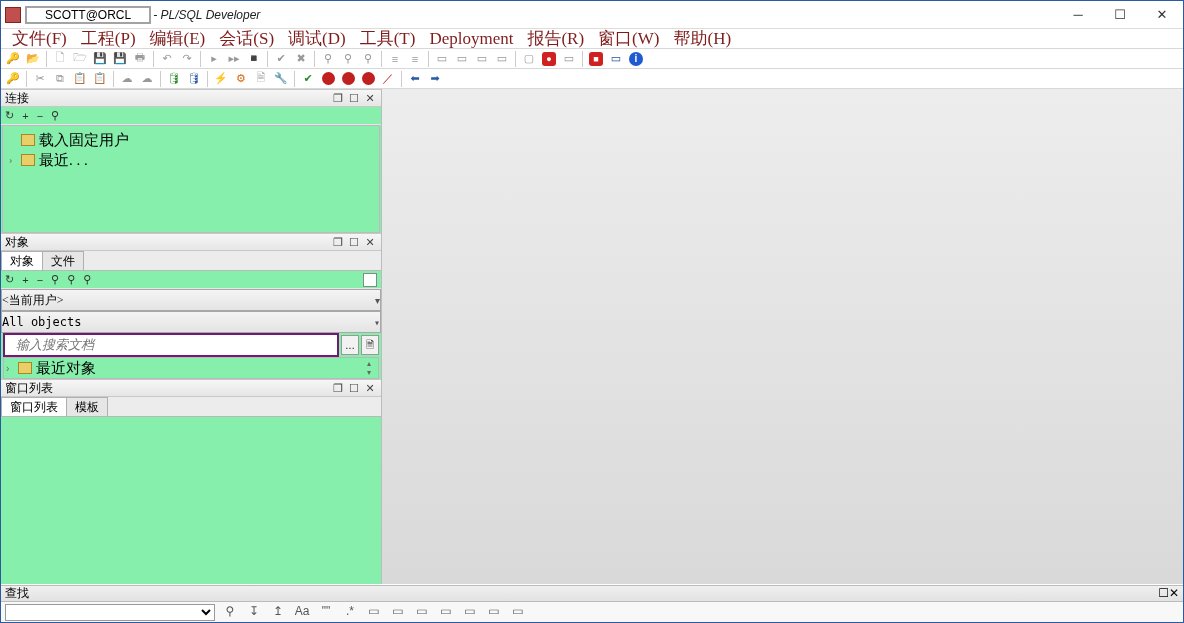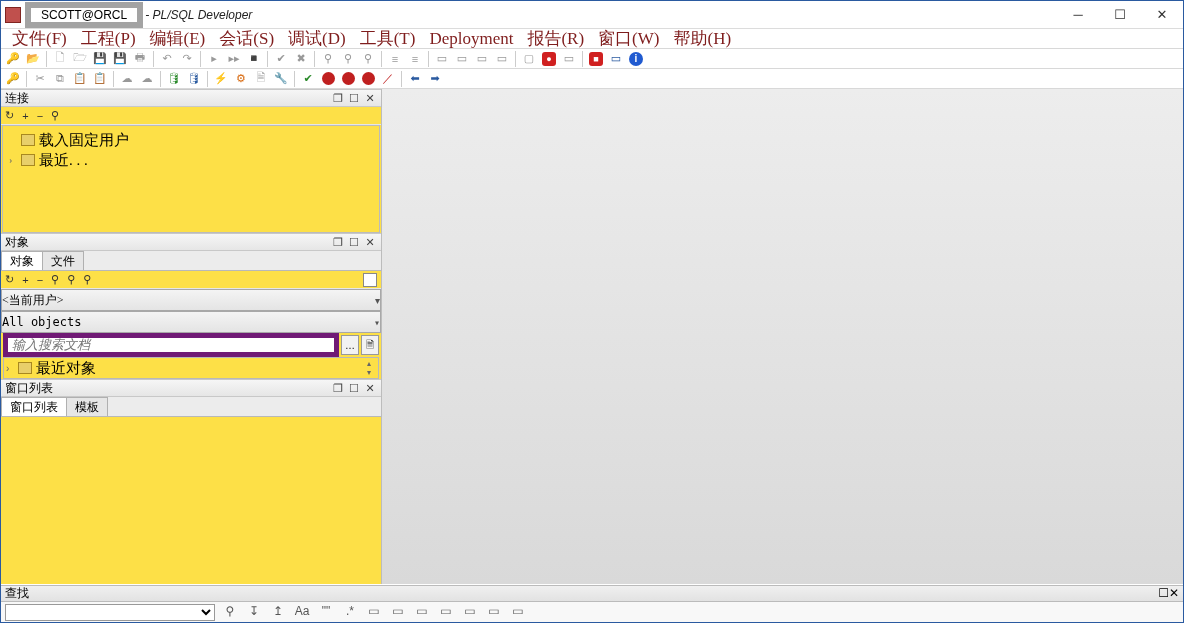--- a/index.html
+++ b/index.html
@@ -13,21 +13,21 @@
     border: 1px solid #2a5aa0;
     position: relative;
   }
   
   .titlebar {
     height: 28px; display:flex; align-items:center;
     background:#fff; border-bottom:1px solid #dcdcdc;
     padding-left:4px;
   }
   .app-icon { width:16px; height:16px; background:#c0504d; border:1px solid #802420; margin-right:4px; }
-  .title-highlight { border:6px solid #a3a3a3; padding:0 10px; color:#000;text-align:right; }
+  .title-highlight { border:2px solid #a3a3a3; padding:0 18px; color:#000;text-align:right; }
   .title-rest { margin-left:2px; color:#222;font-style:italic; }
   .win-controls { margin-left:auto; display:flex; }
   .win-btn { width:42px; height:24px; display:flex; align-items:center; justify-content:center; font-size:13px; color:#333; }
   
   .menubar {
     height:20px; display:flex; align-items:center; padding:0 4px;
     border-bottom:1px solid #d8d8d8;
   }
   .menubar span { padding:0 7px; font-family:"SimSun"; font-size:17px; color:#7f1d1d; }
   
@@ -43,21 +43,21 @@
   .ic-green  { color:#2a8a2a; }
   .ic-blue   { color:#2a5aa0; }
   .ic-red    { color:#c02020; }
   .ic-gray   { color:#999; }
   .ic-orange { color:#d86a10; }
   .ic-info   { width:14px;height:14px;border-radius:50%;background:#205ad0;color:#fff;font-weight:bold;font-size:10px;display:flex;align-items:center;justify-content:center; }
   .ic-stop   { width:14px;height:14px;border-radius:3px;background:#d02020;color:#fff;font-size:9px;display:flex;align-items:center;justify-content:center; }
   .ic-brk    { width:13px;height:13px;border-radius:50%;background:#c02020; display:inline-block;}
   
   .main { display:flex; height:calc(100% - 28px - 20px - 20px - 20px - 18px - 20px); }
-  .left { width:381px; border-right:1px solid #bcbcbc; display:flex; flex-direction:column; background:#fde047;}
+  .left { width:381px; border-right:1px solid #bcbcbc; display:flex; flex-direction:column; background:#86efac;}
   .right { flex:1; background:linear-gradient(180deg,#ededed 0%,#d9d9d9 100%); }
   
   .panel-head {
     height:18px; background:linear-gradient(#f6f6f6,#e6e6e6);
     border-top:1px solid #c8c8c8; border-bottom:1px solid #c8c8c8;
     display:flex; align-items:center; padding:0 4px; font-family:"SimSun"; font-size:12px;
   }
   .panel-head .spacer{flex:1;}
   .panel-head .hbtn { width:14px; text-align:center; color:#444; font-size:11px; margin-left:2px;}
   .mini-toolbar { height:18px; display:flex; align-items:center; padding:0 4px; gap:8px; border-bottom:1px solid #e6e6e6;}
@@ -66,21 +66,21 @@
   .tree-row { display:flex; align-items:center; }
   .tree-icon { width:14px;height:12px;background:#e8cf6a;border:1px solid #a88820;margin-right:4px;}
   .tree-exp { width:10px; color:#666; font-size:10px; margin-right:2px;}
   
   .tabstrip { display:flex; height:20px; border-bottom:1px solid #b8b8b8; background:#ececec;}
   .tab { border:1px solid #b0b0b0; border-bottom:none; background:#fff; padding:1px 8px; font-family:"SimSun"; font-size:12px; margin-right:-1px;}
   .tab.inactive { background:#e6e6e6; }
   .dropdown { height:22px; border:1px solid #a8a8a8; background:linear-gradient(#f4f4f4,#e4e4e4); display:flex; align-items:center; padding:0 0; font-family:"Consolas","SimSun"; font-size:12px; position:relative;}
   .dropdown .chev { margin-left:auto; font-size:10px; color:#555;}
   .search-row { display:flex; align-items:center; height:24px; padding:2px;}
-  .search-row input { flex:1; height:24px; border:5px solid #701a75; padding:0 4px; font-style:italic; color:#777; font-family:"SimSun"; font-size:13px;}
+  .search-row input { flex:1; height:24px; border:2px solid #701a75; padding:0 11px; font-style:italic; color:#777; font-family:"SimSun"; font-size:13px;}
   .search-row .sbtn { width:18px;height:20px;border:1px solid #999;margin-left:2px;display:flex;align-items:center;justify-content:center;font-size:10px;background:#f2f2f2;}
   .obj-list { border:1px solid #b8b8b8; margin:0 2px; height:22px; display:flex;align-items:center;padding:0 2px;}
   .obj-list .scroll { width:14px; display:flex; flex-direction:column; margin-left:auto;}
   .obj-list .scroll span{height:9px;font-size:8px;text-align:center;color:#666;}
   .colorbox { width:14px;height:14px;border:1px solid #888;margin-left:auto;background:#fff;}
   
   .findbar {
     position:absolute; bottom:0; left:0; right:0;
   }
   .findhead { height:17px; background:linear-gradient(#f0f0f0,#e2e2e2); border-top:1px solid #bbb; border-bottom:1px solid #bbb; display:flex; align-items:center; padding:0 4px; font-family:"SimSun";}

